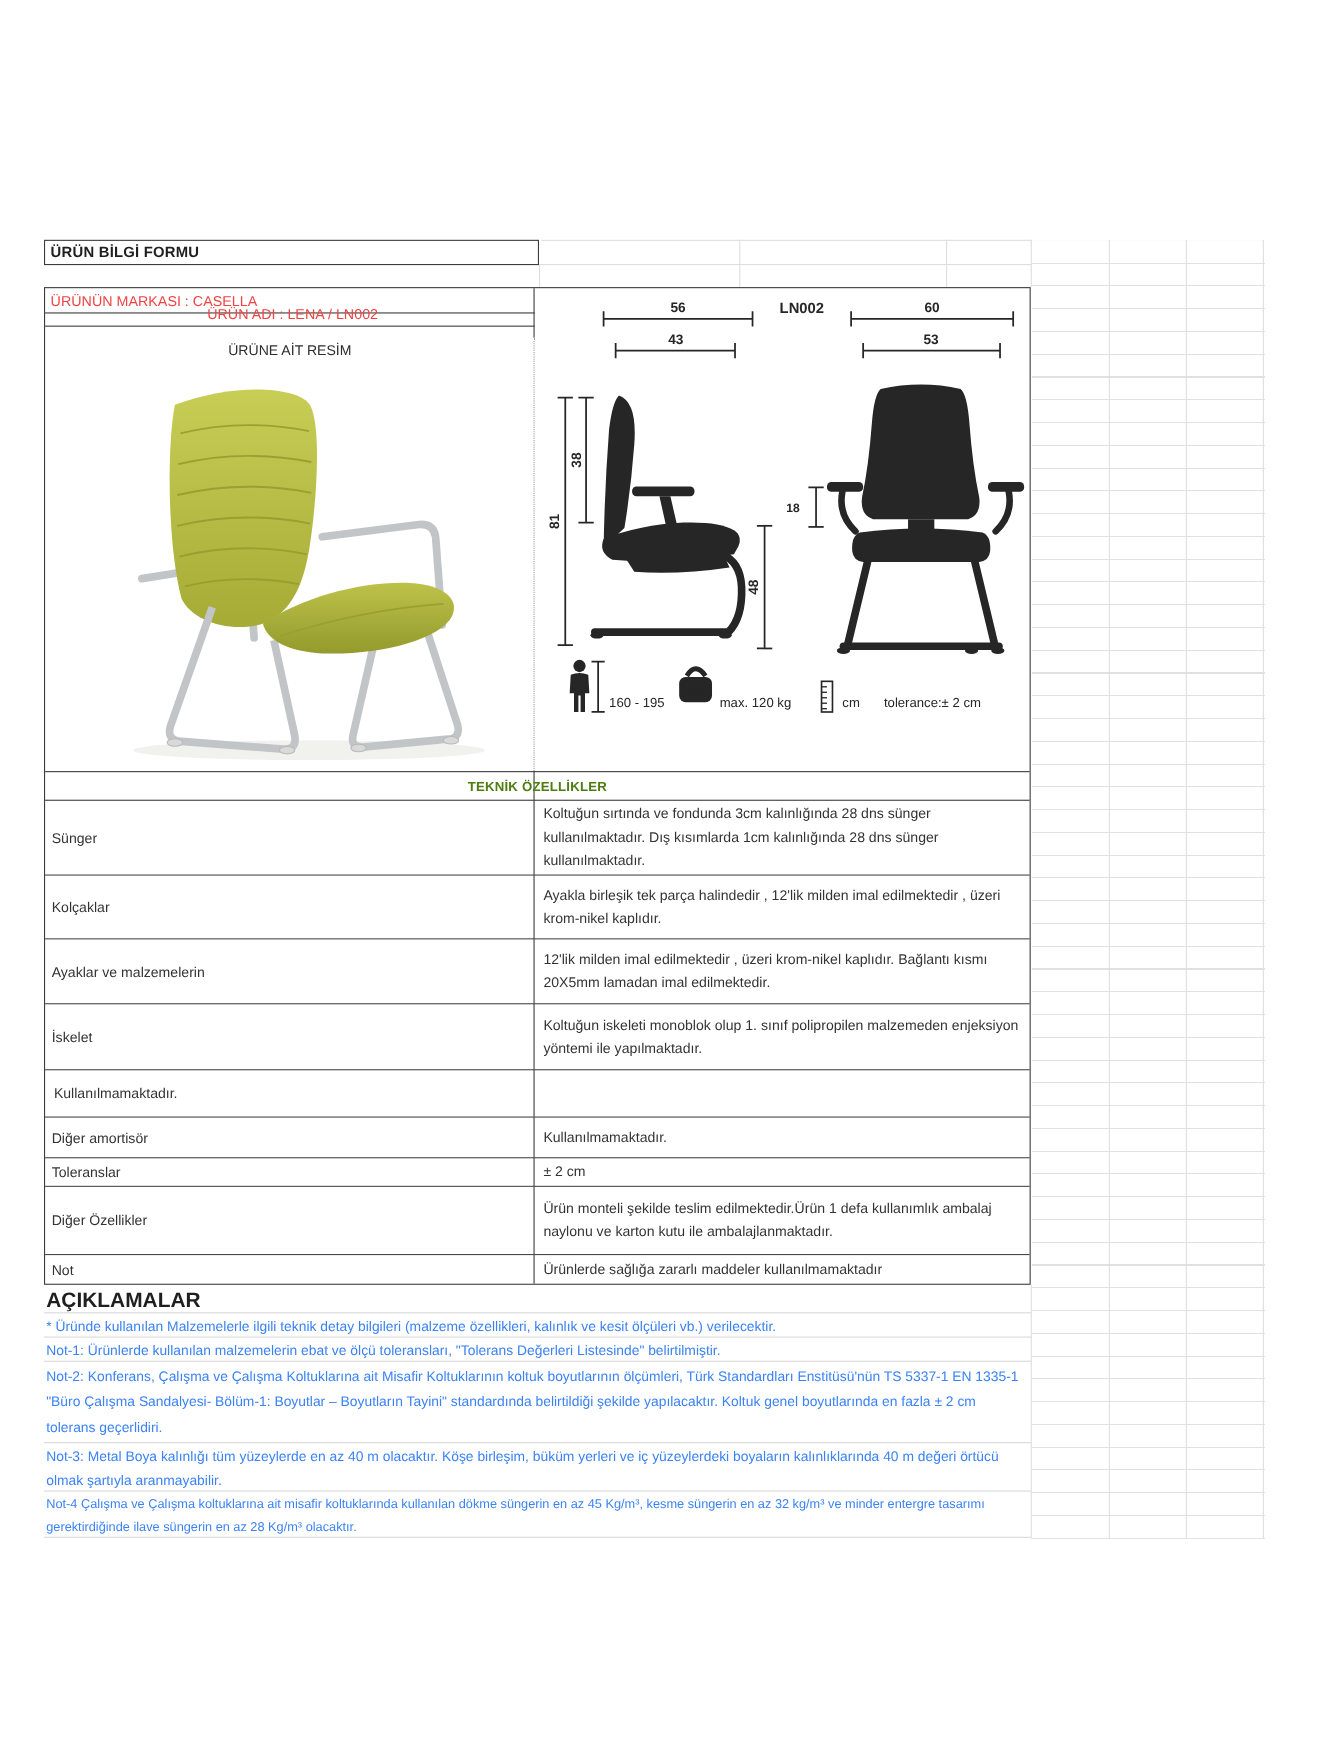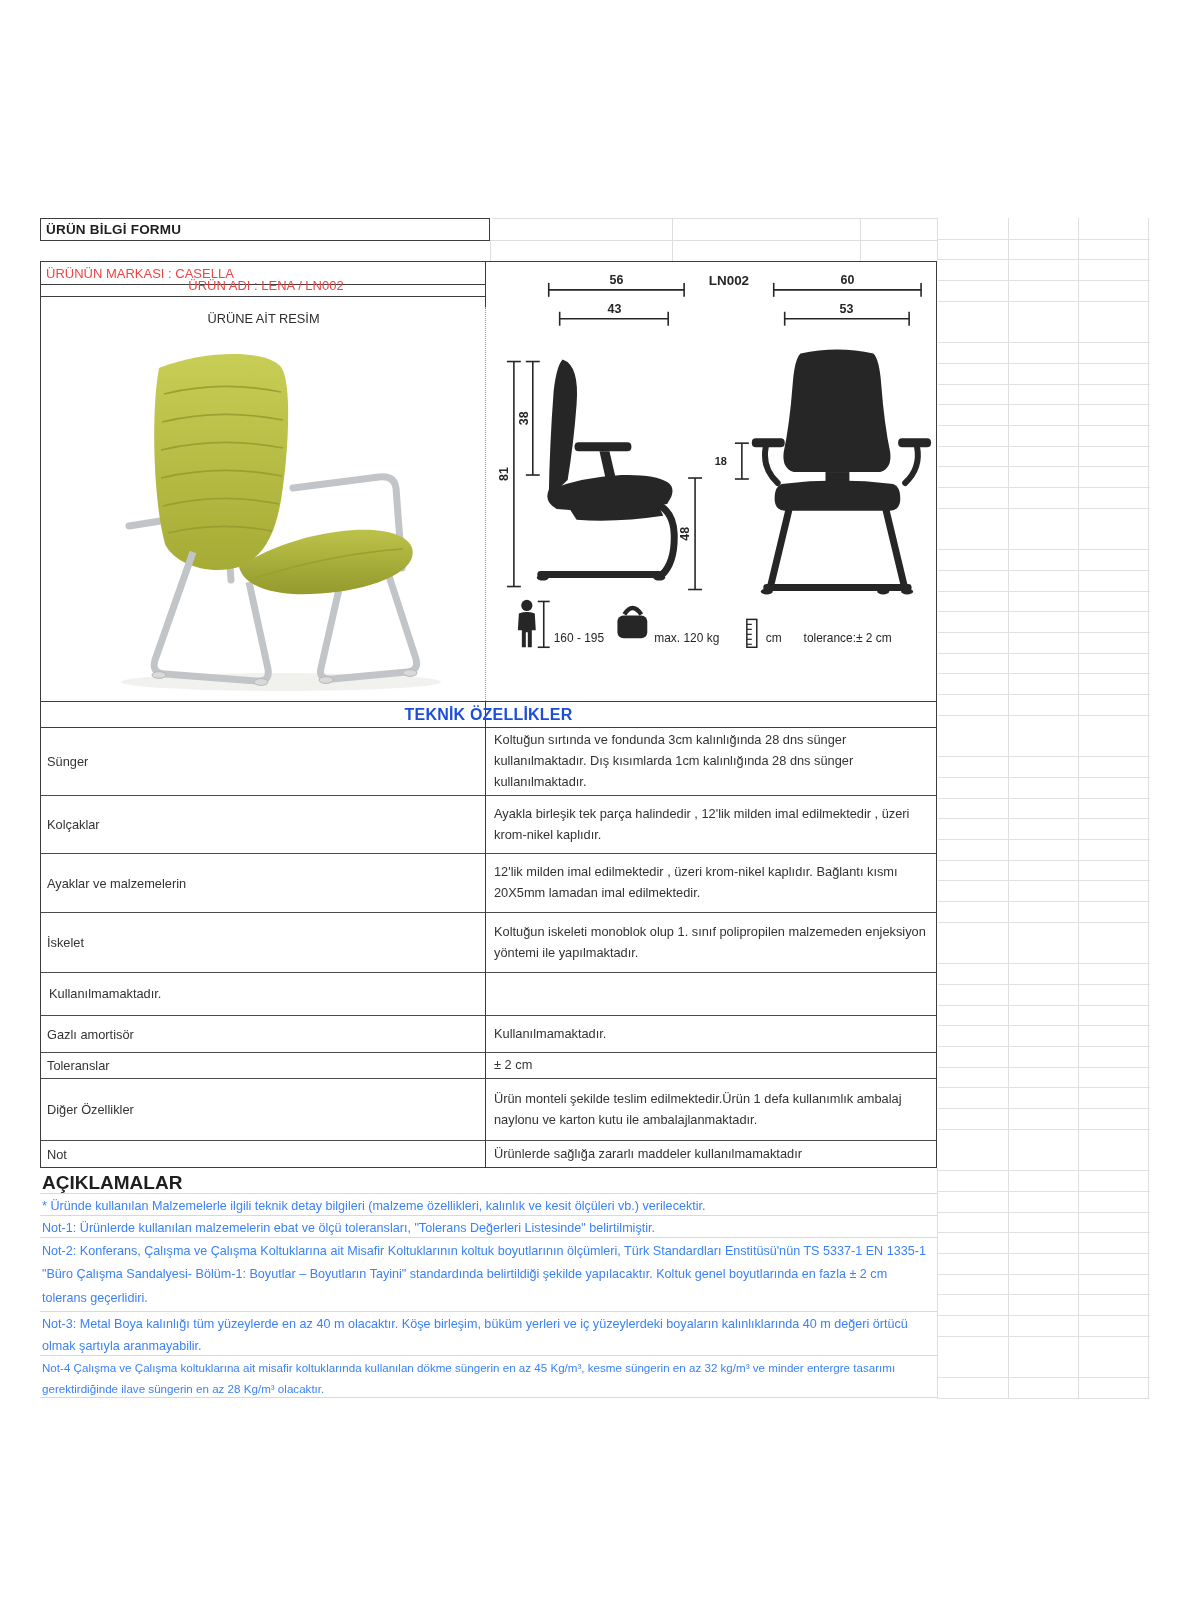--- a/index.html
+++ b/index.html
@@ -20,21 +20,21 @@
   .info-row{position:absolute;left:0;width:445px;box-sizing:border-box;
       border-bottom:1.4px solid #3c3c3c;font-size:13px;color:#ef4444;padding-left:5px;
       display:flex;align-items:center;}
   .resim-row{position:absolute;left:0;width:445px;font-size:12.8px;color:#2e2e2e;
       display:flex;align-items:center;justify-content:center;}
   .vd{position:absolute;left:444px;width:0;border-left:1.4px solid #3c3c3c;}
   .vd-dot{position:absolute;left:444px;width:0;border-left:1.3px dotted #9a9a9a;}
   .tech-header{position:absolute;left:0;top:439px;width:100%;height:27px;box-sizing:border-box;
       border-top:1.4px solid #3c3c3c;border-bottom:1.4px solid #3c3c3c;
       display:flex;align-items:center;justify-content:center;
-      font-size:16px;font-weight:bold;color:#1d4ed8;letter-spacing:.2px;}
+      font-size:12px;font-weight:bold;color:#4d7c0f;letter-spacing:.2px;}
   .trow{position:absolute;left:0;width:100%;box-sizing:border-box;display:flex;
       border-bottom:1.3px solid #4a4a4a;font-size:12.8px;}
   .trow:last-of-type{border-bottom:none;}
   .tlabel{width:445px;box-sizing:border-box;display:flex;align-items:center;padding:0 6px;color:#333;}
   .tvalue{flex:1;box-sizing:border-box;display:flex;align-items:center;padding:2px 8px;
       line-height:1.62;color:#333;}
   
   .notes-header{position:absolute;left:42px;top:1172px;font-size:19px;font-weight:bold;color:#1f1f1f;}
   .sep{position:absolute;left:40px;width:897px;height:1px;background:#d9d9d9;}
   .note{position:absolute;left:42px;width:888px;font-size:12.6px;color:#3b82f6;line-height:21.6px;}
@@ -245,21 +245,21 @@
       <div class="tvalue">12'lik milden imal edilmektedir , üzeri krom-nikel kaplıdır. Bağlantı kısmı 20X5mm lamadan imal edilmektedir.</div>
     </div>
     <div class="trow" style="top:651px;height:60px;">
       <div class="tlabel">İskelet</div>
       <div class="tvalue">Koltuğun iskeleti monoblok olup 1. sınıf polipropilen malzemeden enjeksiyon yöntemi ile yapılmaktadır.</div>
     </div>
     <div class="trow" style="top:711px;height:43px;">
       <div class="tvalue">Kullanılmamaktadır.</div>
     </div>
     <div class="trow" style="top:754px;height:37px;">
-      <div class="tlabel">Gazlı amortisör</div>
+      <div class="tlabel">Diğer amortisör</div>
       <div class="tvalue">Kullanılmamaktadır.</div>
     </div>
     <div class="trow" style="top:791px;height:26px;">
       <div class="tlabel">Toleranslar</div>
       <div class="tvalue">± 2 cm</div>
     </div>
     <div class="trow" style="top:817px;height:62px;">
       <div class="tlabel">Diğer Özellikler</div>
       <div class="tvalue">Ürün monteli şekilde teslim edilmektedir.Ürün 1 defa kullanımlık ambalaj naylonu ve karton kutu ile ambalajlanmaktadır.</div>
     </div>

